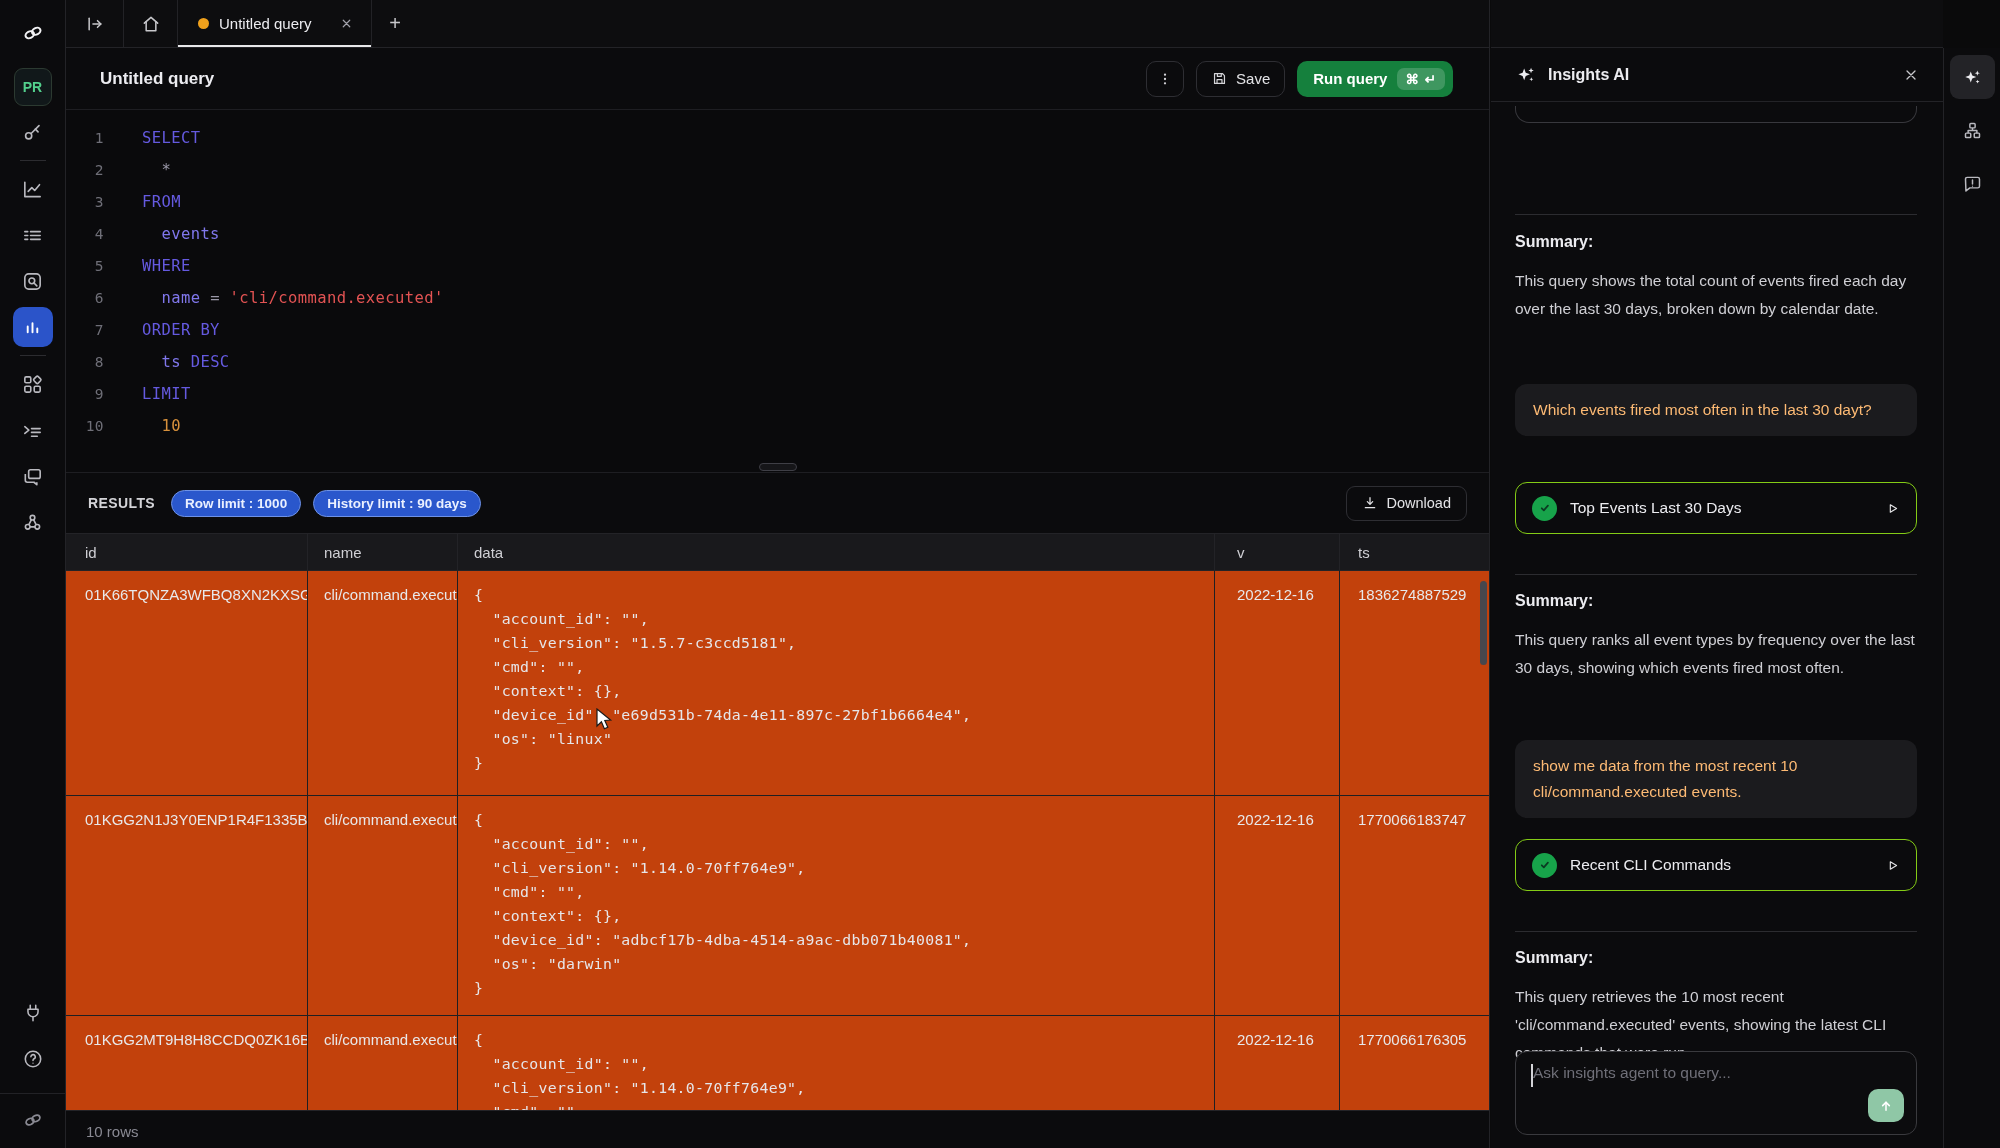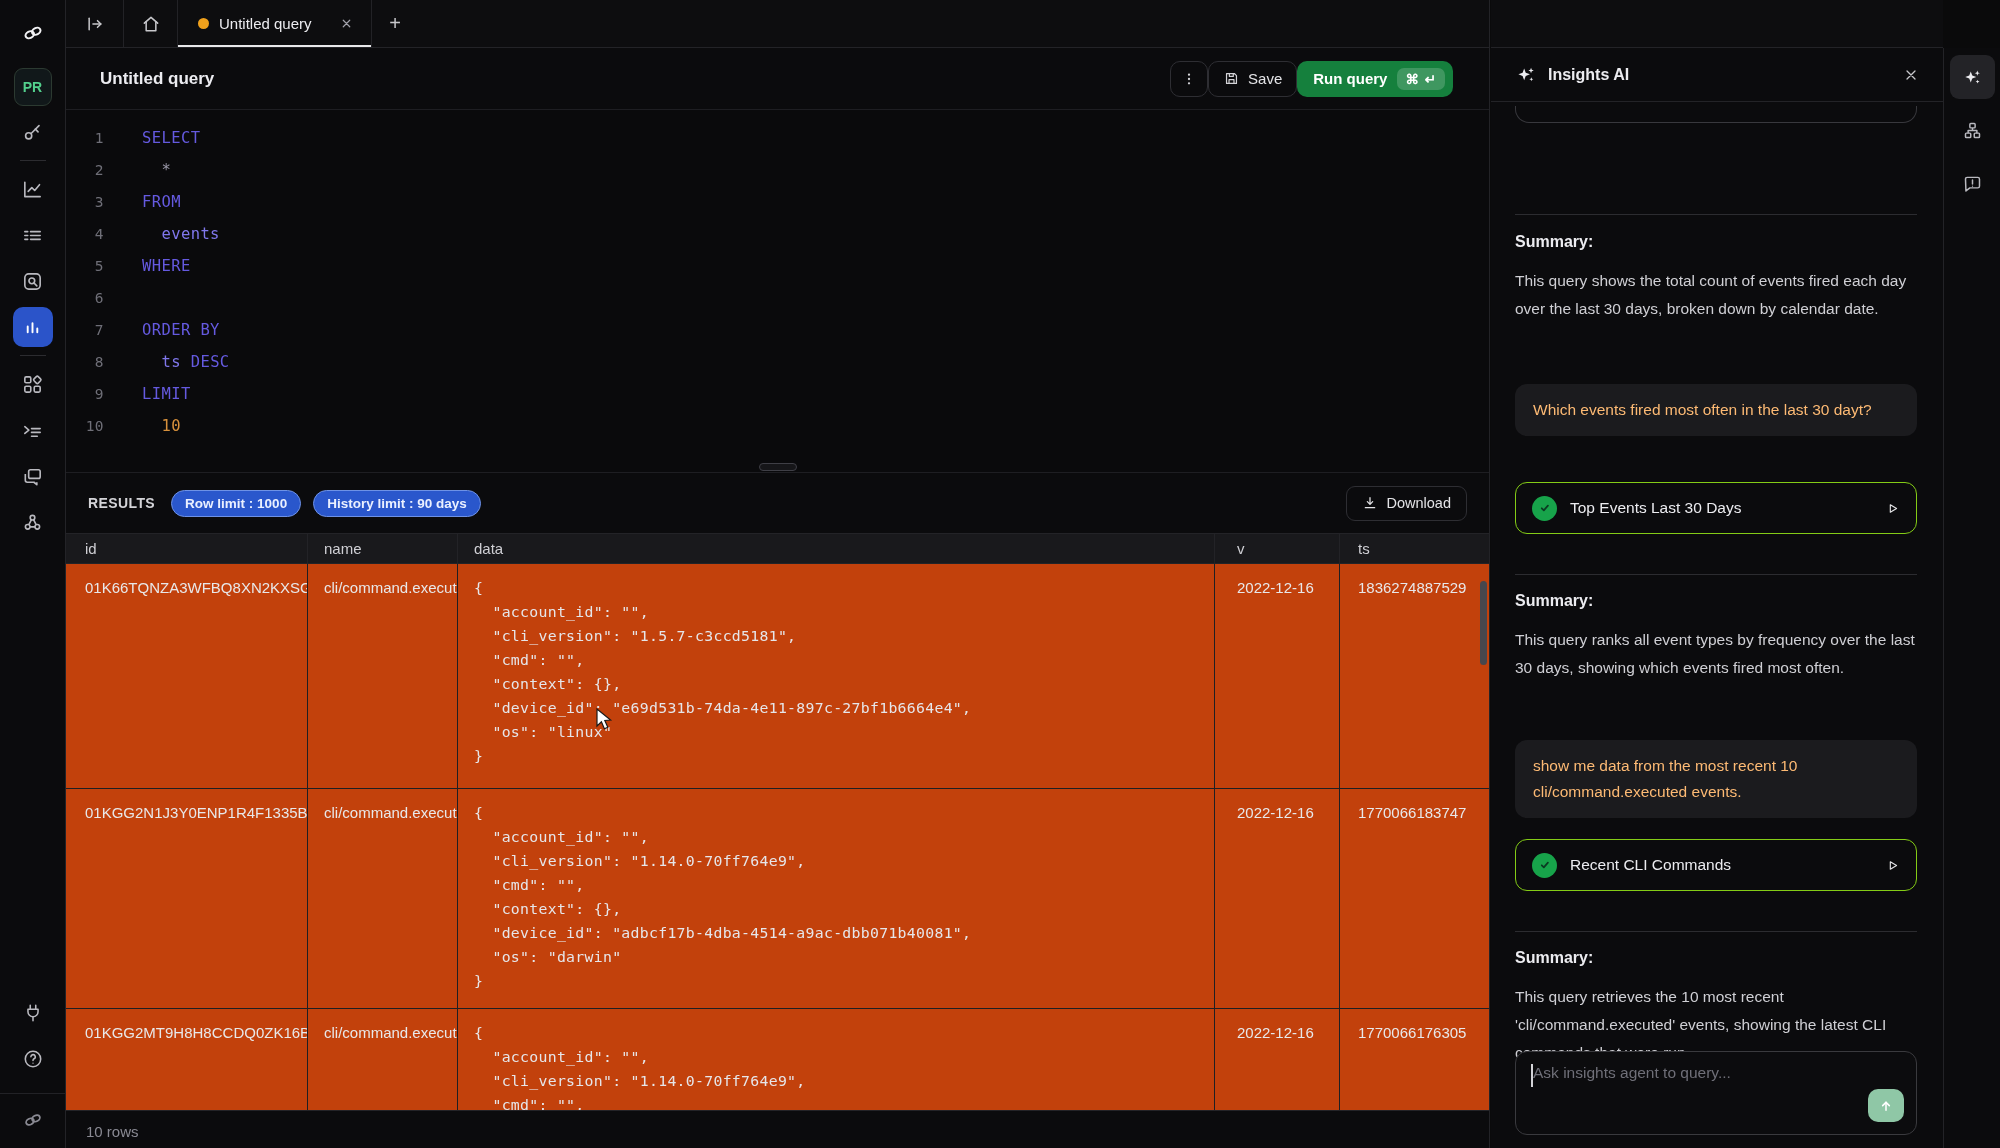--- a/index.html
+++ b/index.html
@@ -34,21 +34,21 @@
   .tab::after { content:""; position:absolute; left:0; right:0; bottom:0; height:2px; background:#e8e8ea; }
   .tab-dot { width:11px; height:11px; border-radius:50%; background:#f0a11c; flex:0 0 auto; }
   .tab-label { font-size:15px; color:#ececf0; white-space:nowrap; flex:1; }
   .tab-close { color:#a1a1aa; font-size:14px; padding:2px 4px; cursor:pointer; }
   .tab-new { display:flex; align-items:center; justify-content:center; width:46px; color:#c8c8cc; font-size:20px; cursor:pointer; }
 
   
   .qheader { height:62px; display:flex; align-items:center; padding:0 36px 0 34px;
     border-bottom:1px solid #1e1e22; background:#0b0b0d; flex:0 0 auto; }
   .qtitle { font-size:17px; font-weight:600; color:#ececf0; }
-  .qactions { margin-left:auto; display:flex; align-items:flex-start; }
+  .qactions { margin-left:auto; display:flex; align-items:flex-start; gap:12px; }
   .btn { height:36px; display:flex; align-items:center; gap:8px; border:1px solid #2e2e33; border-radius:10px;
     background:transparent; color:#e4e4e7; font-size:15px; padding:0 14px; cursor:pointer; font-family:inherit; }
   .btn.kebab { width:38px; justify-content:center; padding:0; }
   .btn-run { height:36px; display:flex; align-items:center; gap:10px; border:none; border-radius:10px;
     background:#15803d; color:#fff; font-size:15px; font-weight:600; padding:0 8px 0 16px; cursor:pointer; font-family:inherit; }
   .run-badge { background:rgba(255,255,255,0.18); border-radius:7px; padding:3px 8px; font-size:13.5px; letter-spacing:1px; }
 
   
   .editor { height:352px; flex:0 0 auto; padding-top:12px; overflow:hidden; background:#0a0a0c; cursor:text; }
   .cline { display:flex; height:32px; line-height:32px; font-family:"DejaVu Sans Mono", monospace; font-size:15.5px; letter-spacing:.4px; }
@@ -64,21 +64,21 @@
   
   .results { position:relative; flex:1 1 auto; display:flex; flex-direction:column; border-top:1px solid #1e1e22; overflow:hidden; }
   .results-bar { height:60px; flex:0 0 auto; display:flex; align-items:center; padding:0 22px; background:#0b0b0d; }
   .results-label { font-size:14px; font-weight:bold; letter-spacing:.4px; color:#d4d4d8; margin-right:16px; }
   .pill { height:27px; display:flex; align-items:center; border-radius:14px; padding:0 13px; margin-right:12px;
     background:#2a57cc; border:1.5px solid #6e92e6; color:#eaf0ff; font-size:13.5px; font-weight:600; cursor:pointer; }
   .dl-btn { margin-left:auto; height:35px; display:flex; align-items:center; gap:9px; border:1px solid #2e2e33;
     border-radius:9px; background:transparent; color:#e4e4e7; font-size:14.5px; padding:0 15px; cursor:pointer; font-family:inherit; }
 
   .tbl { flex:1 1 auto; display:flex; flex-direction:column; overflow:hidden; position:relative; }
-  .thead { height:31px; flex:0 0 auto; display:flex; background:#19191c; border-top:1px solid #232327; border-bottom:1px solid #232327; }
+  .thead { height:38px; flex:0 0 auto; display:flex; background:#19191c; border-top:1px solid #232327; border-bottom:1px solid #232327; }
   .th { font-size:15px; color:#cfcfd4; display:flex; align-items:center; padding-left:16px; border-right:1px solid #232327; cursor:pointer; }
   .trow { display:flex; border-bottom:1px solid #1f1f23; flex:0 0 auto; cursor:pointer; }
   .td { padding:15px 10px 12px 16px; font-size:15px; color:#e8e8ea; border-right:1px solid #1f1f23; overflow:hidden; }
   .c-id { width:242px; flex:0 0 auto; } .th.c-id, .td.c-id { padding-left:19px; }
   .c-name { width:150px; flex:0 0 auto; }
   .c-data { width:757px; flex:0 0 auto; }
   .c-v { width:125px; flex:0 0 auto; padding-left:22px; }
   .c-ts { width:150px; flex:1 1 auto; border-right:none; padding-left:18px; }
   .td.c-data { font-family:"DejaVu Sans Mono", monospace; font-size:14.8px; letter-spacing:.3px;
     line-height:24px; white-space:pre-wrap; color:#e6e6ea; padding-top:12px; }
@@ -294,20 +294,21 @@
       <div class="cline">
           <span class="lnum">4</span>
           <span class="code"><span class="tok-id">  events</span></span>
         </div>
       <div class="cline">
           <span class="lnum">5</span>
           <span class="code"><span class="tok-kw">WHERE</span></span>
         </div>
       <div class="cline">
           <span class="lnum">6</span>
+          <span class="code"><span class="tok-id">  name</span><span class="tok-op"> = </span><span class="tok-str">'cli/command.executed'</span></span>
         </div>
       <div class="cline">
           <span class="lnum">7</span>
           <span class="code"><span class="tok-kw">ORDER BY</span></span>
         </div>
       <div class="cline">
           <span class="lnum">8</span>
           <span class="code"><span class="tok-id">  ts</span><span class="tok-kw"> DESC</span></span>
         </div>
       <div class="cline">

